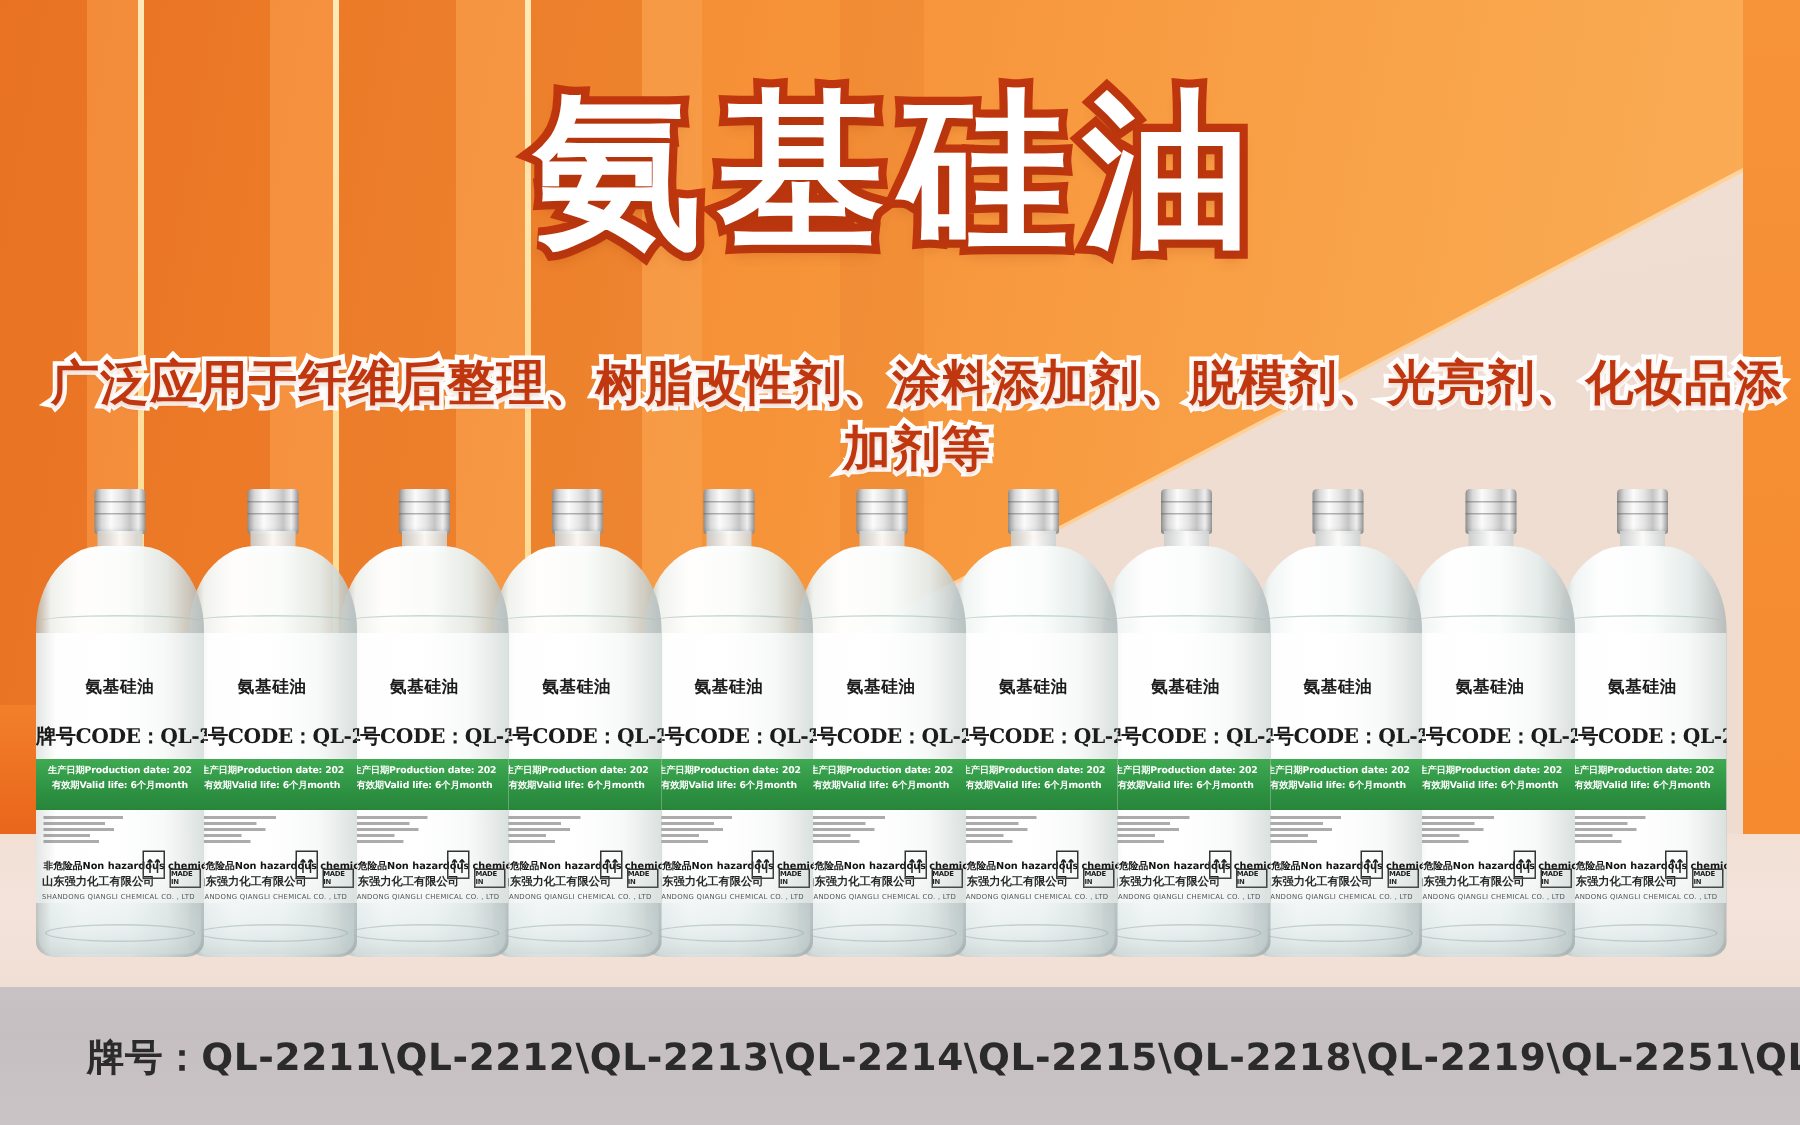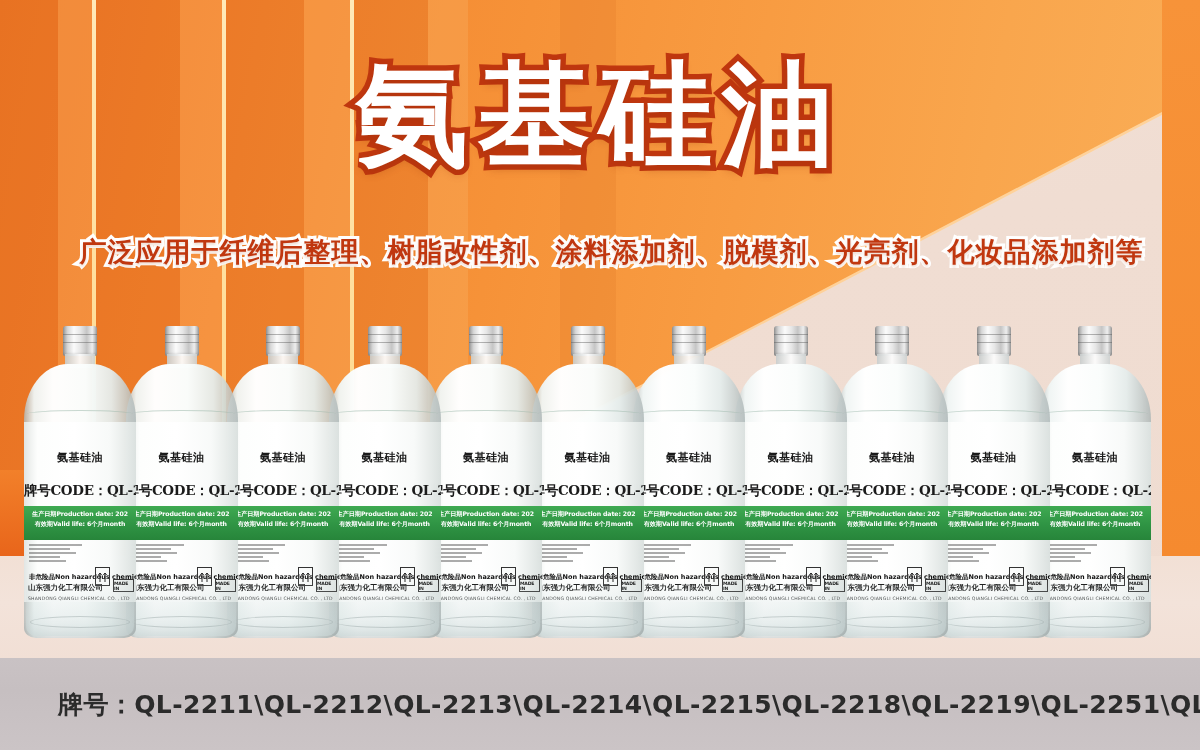--- a/index.html
+++ b/index.html
@@ -85,21 +85,21 @@
   }
 
   .subtitle-wrap {
     position: absolute; top: 234px; left: 0; width: 1200px;
     text-align: center;
     z-index: 12;
   }
   .subtitle {
     display: inline-block;
     font-family: "DejaVu Sans", "Liberation Sans", sans-serif;
-    font-size: 27px;
+    font-size: 32px;
     font-weight: bold;
     letter-spacing: 1px;
     color: #c0370f;
     -webkit-text-stroke: 6px #ffffff;
     paint-order: stroke fill;
     text-shadow: 0 2px 3px rgba(180, 90, 40, .25);
     margin-left: 23px;
   }
 
   

